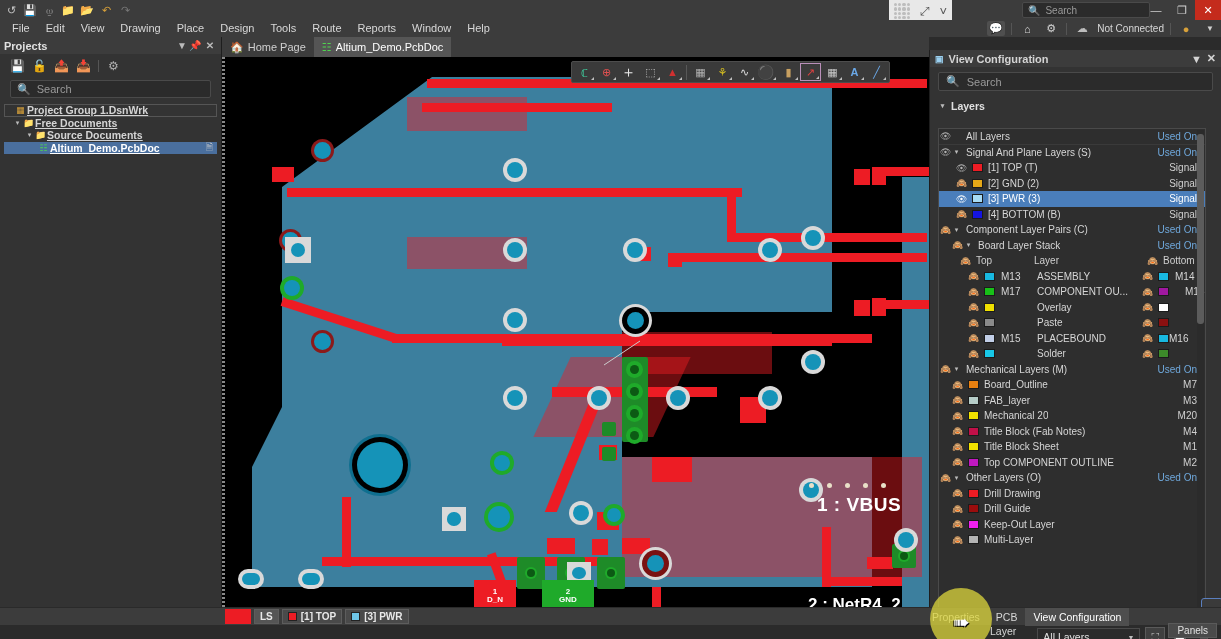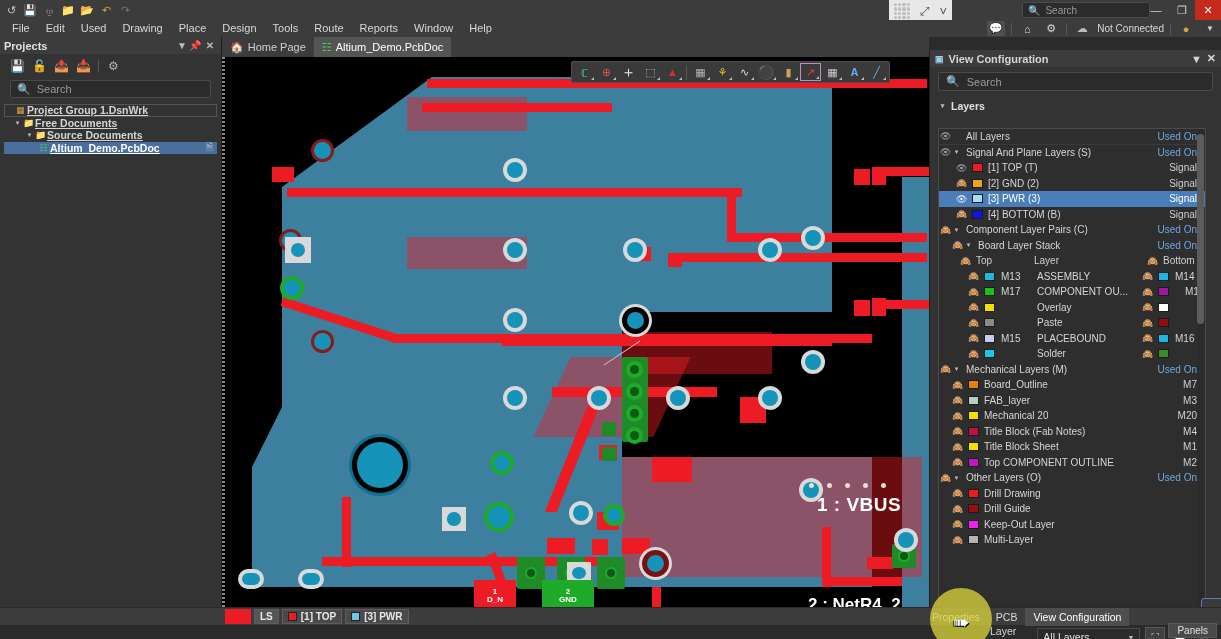--- a/index.html
+++ b/index.html
@@ -287,21 +287,21 @@
     <div class="win-btns">
       <span class="win-btn">—</span>
       <span class="win-btn">❐</span>
       <span class="win-btn close">✕</span>
     </div>
   </div>
 
   <div class="menubar">
     <span class="menu-item">File</span>
     <span class="menu-item">Edit</span>
-    <span class="menu-item">Used</span>
+    <span class="menu-item">View</span>
     <span class="menu-item">Drawing</span>
     <span class="menu-item">Place</span>
     <span class="menu-item">Design</span>
     <span class="menu-item">Tools</span>
     <span class="menu-item">Route</span>
     <span class="menu-item">Reports</span>
     <span class="menu-item">Window</span>
     <span class="menu-item">Help</span>
   </div>
   <div class="menu-right">
@@ -669,21 +669,21 @@
         <span style="padding-left:6px"></span>
       </div>
 
       <div class="lrow" style="padding-left:28px">
         <span class="eye off">🙈</span>
         <span class="sw" style="background:#c2cfe8;margin-left:4px"></span>
         <span style="width:42px;padding-left:6px">M15</span>
         <span style="width:104px">PLACEBOUND</span>
         <span class="eye off">🙈</span>
         <span class="sw" style="background:#18b8e0;margin-left:4px"></span>
-        <span style="padding-left:6px">M16</span>
+        <span style="">M16</span>
       </div>
 
       <div class="lrow" style="padding-left:28px">
         <span class="eye off">🙈</span>
         <span class="sw" style="background:#18c8e8;margin-left:4px"></span>
         <span style="width:42px;padding-left:6px"></span>
         <span style="width:104px">Solder</span>
         <span class="eye off">🙈</span>
         <span class="sw" style="background:#3c8a2a;margin-left:4px"></span>
         <span style="padding-left:6px"></span>

